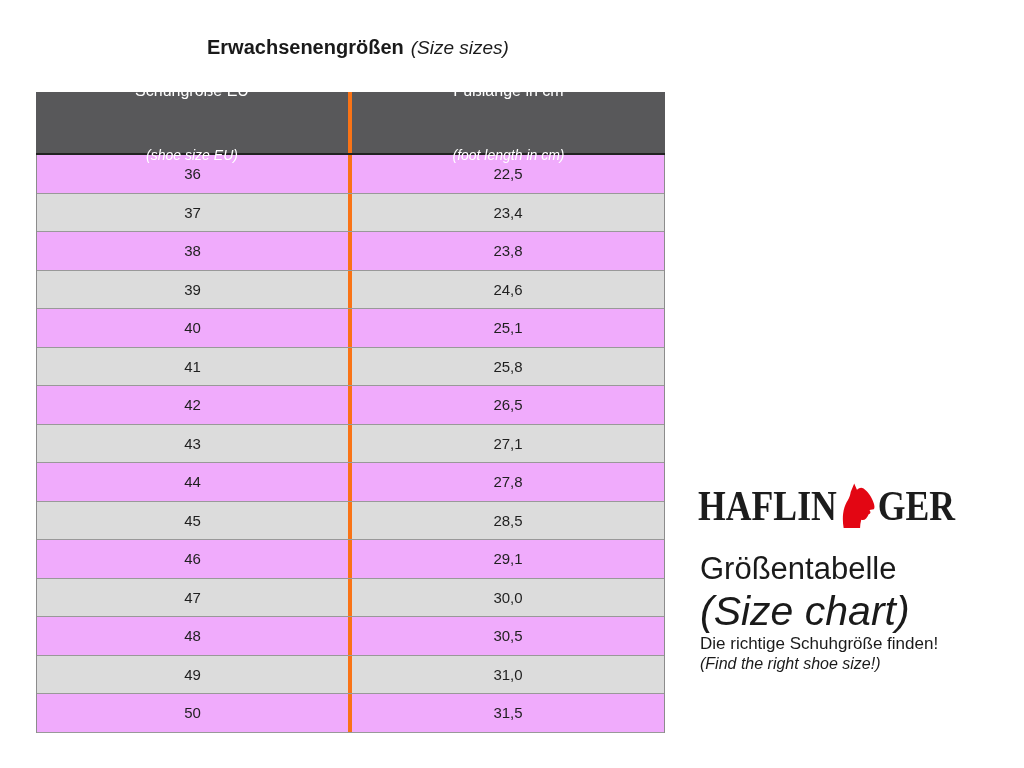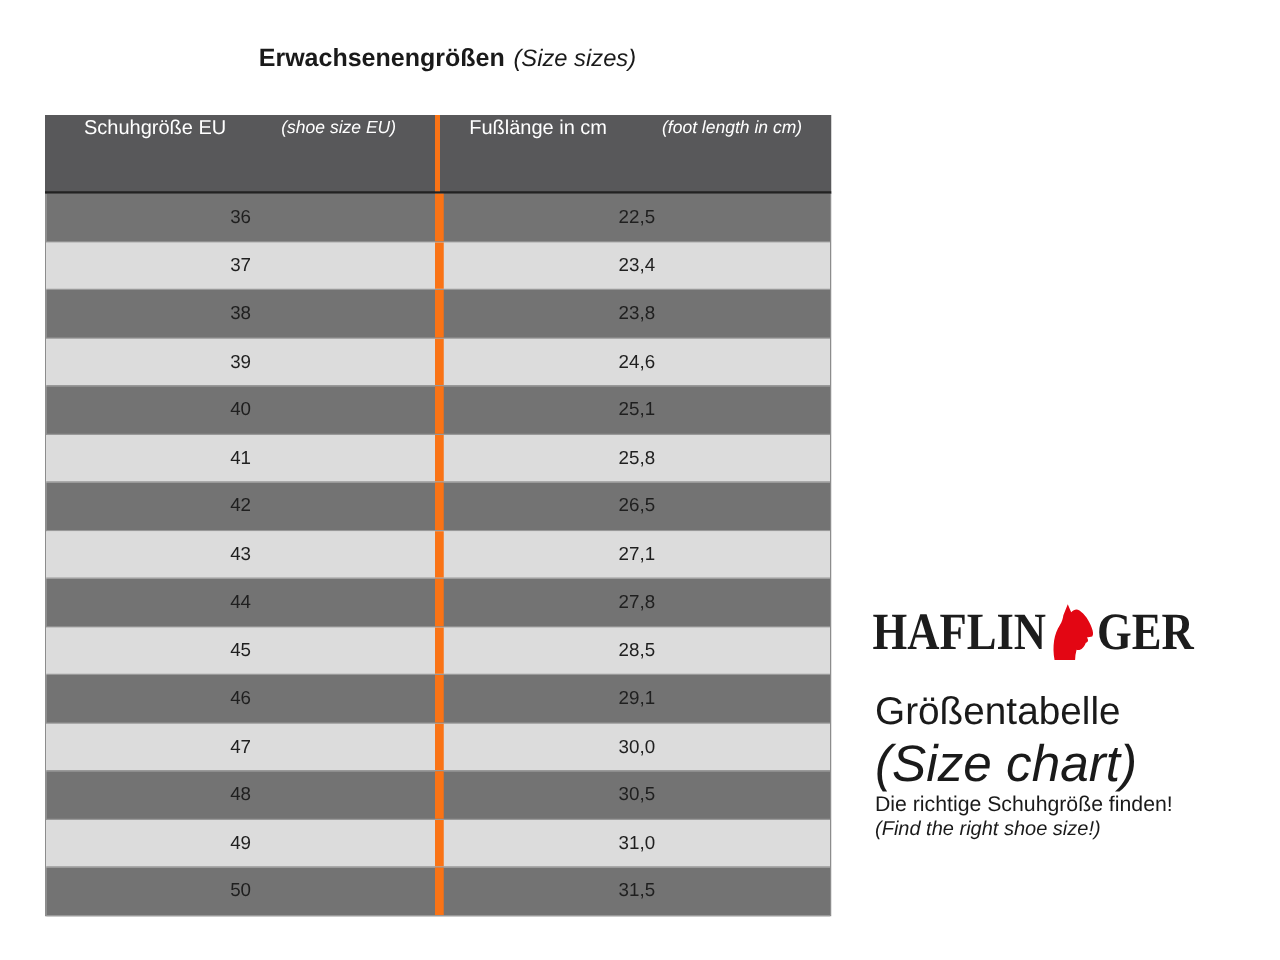--- a/index.html
+++ b/index.html
@@ -33,51 +33,52 @@
     width: 629px;
   }
   .thead {
     display: flex;
     height: 63px;
     background: var(--header-bg, #58585a);
     border-bottom: 2px solid #222222;
   }
   .th {
     display: flex;
-    flex-direction: row;
+    flex-direction: column;
+    align-items: center;
     justify-content: center;
     color: #ffffff;
     line-height: 1.35;
     gap: 44px;
   }
   .th:first-child { width: 312px; }
   .th:last-child  { flex: 1; border-left: 4px solid #f97316; }
   .th .h-main { font-size: 16px; }
   .th .h-sub  { font-size: 14px; font-style: italic; }
 
   .tbody {
     border-left: 1px solid #8c8c8c;
     border-right: 1px solid #8c8c8c;
   }
   .tr {
     display: flex;
     height: 38.5px;
-    background: #737373;
+    background: #f0abfc;
     border-bottom: 1px solid #999999;
   }
   .tr.alt { background: var(--zebra-bg, #dcdcdc); justify-content: flex-end; }
   .td {
     display: flex;
     align-items: center;
     justify-content: center;
     font-size: 15px;
     color: #1f1f1f;
   }
   .td:first-child { width: 311px; }
-  .td:last-child  { flex: 1; border-left: 7px solid #f97316; }
+  .td:last-child  { flex: 1; border-left: 4px solid #f97316; }
 
   
   .brand-logo {
     position: absolute;
     left: 698px;
     top: 479px;
     display: flex;
     align-items: flex-end;
     transform: scaleX(0.85);
     transform-origin: left bottom;

